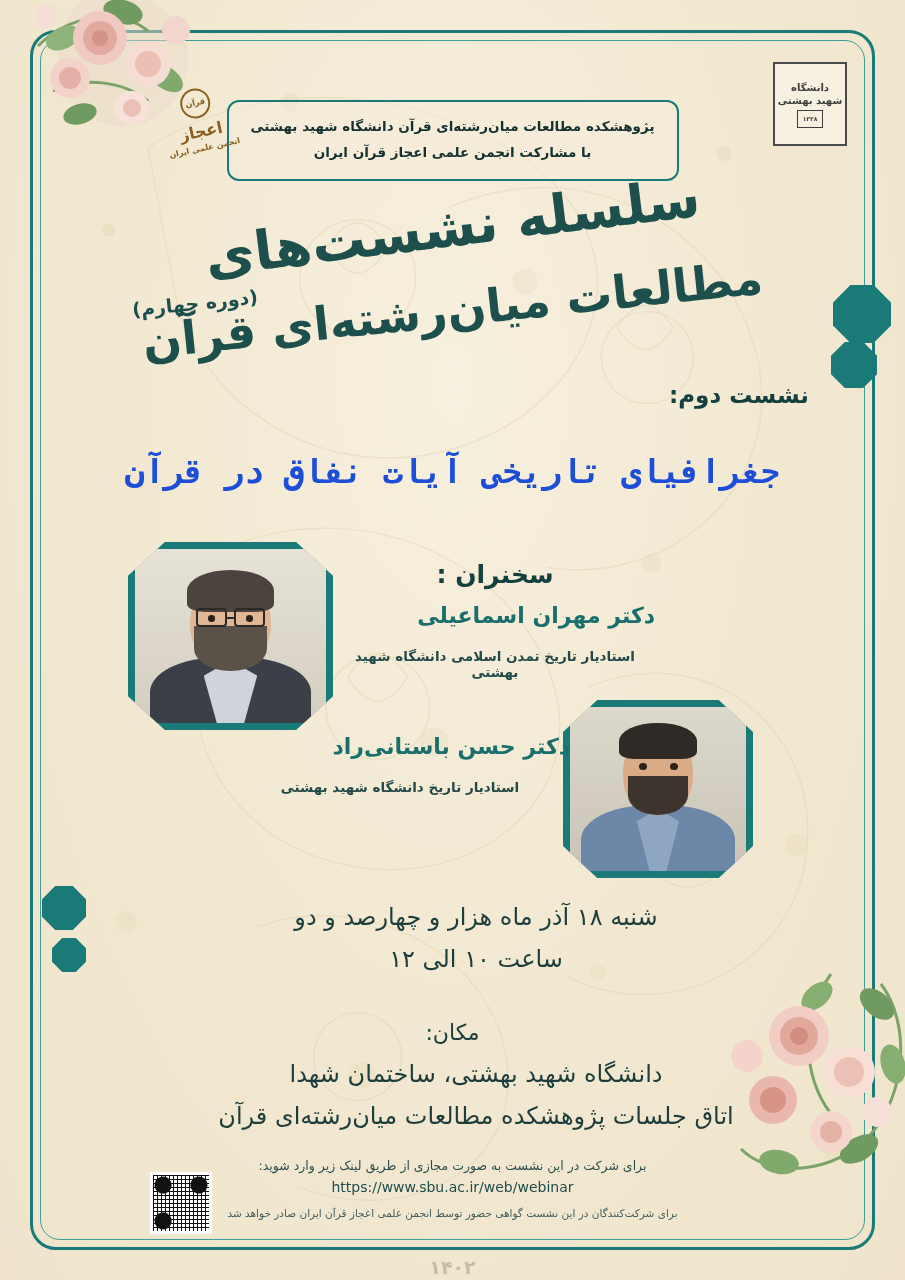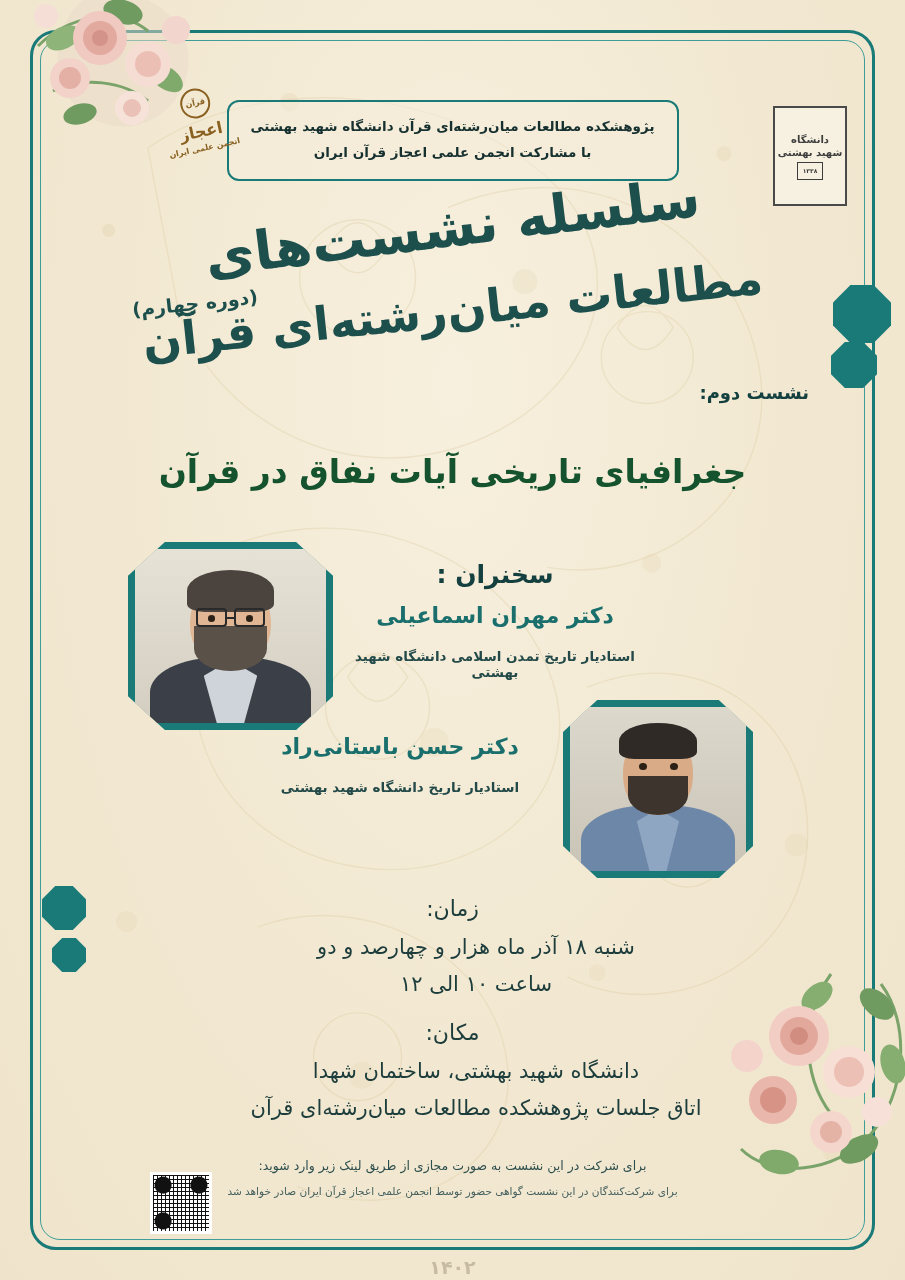--- a/index.html
+++ b/index.html
@@ -87,31 +87,30 @@
     color: #15302f;
     font-size: 13.5px;
     font-weight: bold;
   }
   .header-card div { white-space: nowrap; }
 
   
   .sbu-logo {
     position: absolute;
     right: 58px; top: 62px;
-    width: 74px; height: 100px;
+    width: 74px; height: 84px;
     border: 2px solid #4a4a4a;
     display: flex; align-items: center; justify-content: center;
     background: rgba(250,246,236,.6);
     flex-direction: column;
     color: #3d3d3d;
     font-size: 10px;
     font-weight: bold;
     line-height: 1.3;
     letter-spacing: .5px;
-    margin-top: 44px;
   }
   .sbu-logo .sbu-seal {
     width: 26px; height: 18px;
     border: 1.5px solid #3d3d3d;
     margin-top: 3px;
     font-size: 6px;
     display: flex; align-items: center; justify-content: center;
   }
   .ejaz-logo {
     position: absolute;
@@ -167,40 +166,41 @@
     font-size: 19px;
     color: #1d4f4d;
     font-weight: bold;
     transform: rotate(-6deg);
   }
 
   
   .session-no {
     position: absolute;
     right: 96px; top: 382px;
-    font-size: 18px;
+    font-size: 23px;
     font-weight: bold;
     color: #14403f;
   }
   .session-title {
     position: absolute;
     left: 0; right: 0; top: 452px;
     text-align: center;
     font-size: 33px;
     font-weight: bold;
-    color: #14532d;
+    color: #1d4ed8;
+    font-family: Liberation Mono, monospace;
   }
 
   
   .person-block { position: absolute; }
   .person-label {
     font-size: 25px; font-weight: bold; color: #14403f;
   }
   .person-name {
-    font-size: 22px; font-weight: bold; color: #1a6f6d; margin-top: 14px;
+    font-size: 22px; font-weight: bold; color: #1a6f6d; margin-top: 14px; text-align: right;
   }
   .person-affil {
     font-size: 13.5px; font-weight: bold; color: #234a49; margin-top: 20px;
   }
   .speaker-text { right: 250px; top: 560px; text-align: center; width: 320px; }
   .host-text    { left: 230px;  top: 720px; text-align: center; width: 340px; }
 
   .photo-frame {
     position: absolute;
     background: #1a7a78;
@@ -223,21 +223,21 @@
   .p-shirt{ position:absolute; }
   .p-hair { position:absolute; border-radius:50% 50% 20% 20%; }
   .p-beard{ position:absolute; border-radius:0 0 50% 50%; }
   .p-glass{ position:absolute; border:2px solid #2a2a2a; border-radius:4px; }
   .p-bridge{ position:absolute; height:2px; background:#2a2a2a; }
   .p-eye  { position:absolute; background:#2b2117; border-radius:50%; }
 
   
   .info-block { position: absolute; left: 0; right: 0; text-align: center; color: #1c3d3c; }
   .info-title { font-size: 22px; margin-bottom: 8px; }
-  .info-line  { font-size: 21px; line-height: 1.75; padding-left: 47px; }
+  .info-line  { font-size: 24px; line-height: 1.75; padding-left: 47px; }
   .time-block  { top: 896px; }
   .place-block { top: 1020px; }
 
   
   .footer {
     position: absolute;
     left: 0; right: 0; top: 1158px;
     text-align: center;
     color: #2d4f4e;
   }
@@ -413,33 +413,33 @@
     <div class="p-eye" style="left:57%;top:34%;width:4.5%;height:4.5%;"></div>
   </div>
 </div>
 
 <div class="person-block host-text">
   <div class="person-name">دکتر حسن باستانی‌راد</div>
   <div class="person-affil">استادیار تاریخ دانشگاه شهید بهشتی</div>
 </div>
 
 <div class="info-block time-block">
-  <div class="info-title">زمان:</div>
   <div class="info-line">شنبه ۱۸ آذر ماه هزار و چهارصد و دو</div>
   <div class="info-line">ساعت ۱۰ الی ۱۲</div>
 </div>
 
 <div class="info-block place-block">
   <div class="info-title">مکان:</div>
   <div class="info-line">دانشگاه شهید بهشتی، ساختمان شهدا</div>
   <div class="info-line">اتاق جلسات پژوهشکده مطالعات میان‌رشته‌ای قرآن</div>
 </div>
 
 <div class="footer">
   <div class="f1">برای شرکت در این نشست به صورت مجازی از طریق لینک زیر وارد شوید:</div>
+  <div class="f2">https://www.sbu.ac.ir/web/webinar</div>
   <div class="f3">برای شرکت‌کنندگان در این نشست گواهی حضور توسط انجمن علمی اعجاز قرآن ایران صادر خواهد شد</div>
 </div>
 
 <div class="qr">
   <div class="qr-grid"></div>
 </div>
 
 <div class="bottom-mark">۱۴۰۲</div>
 
 </body></html>

